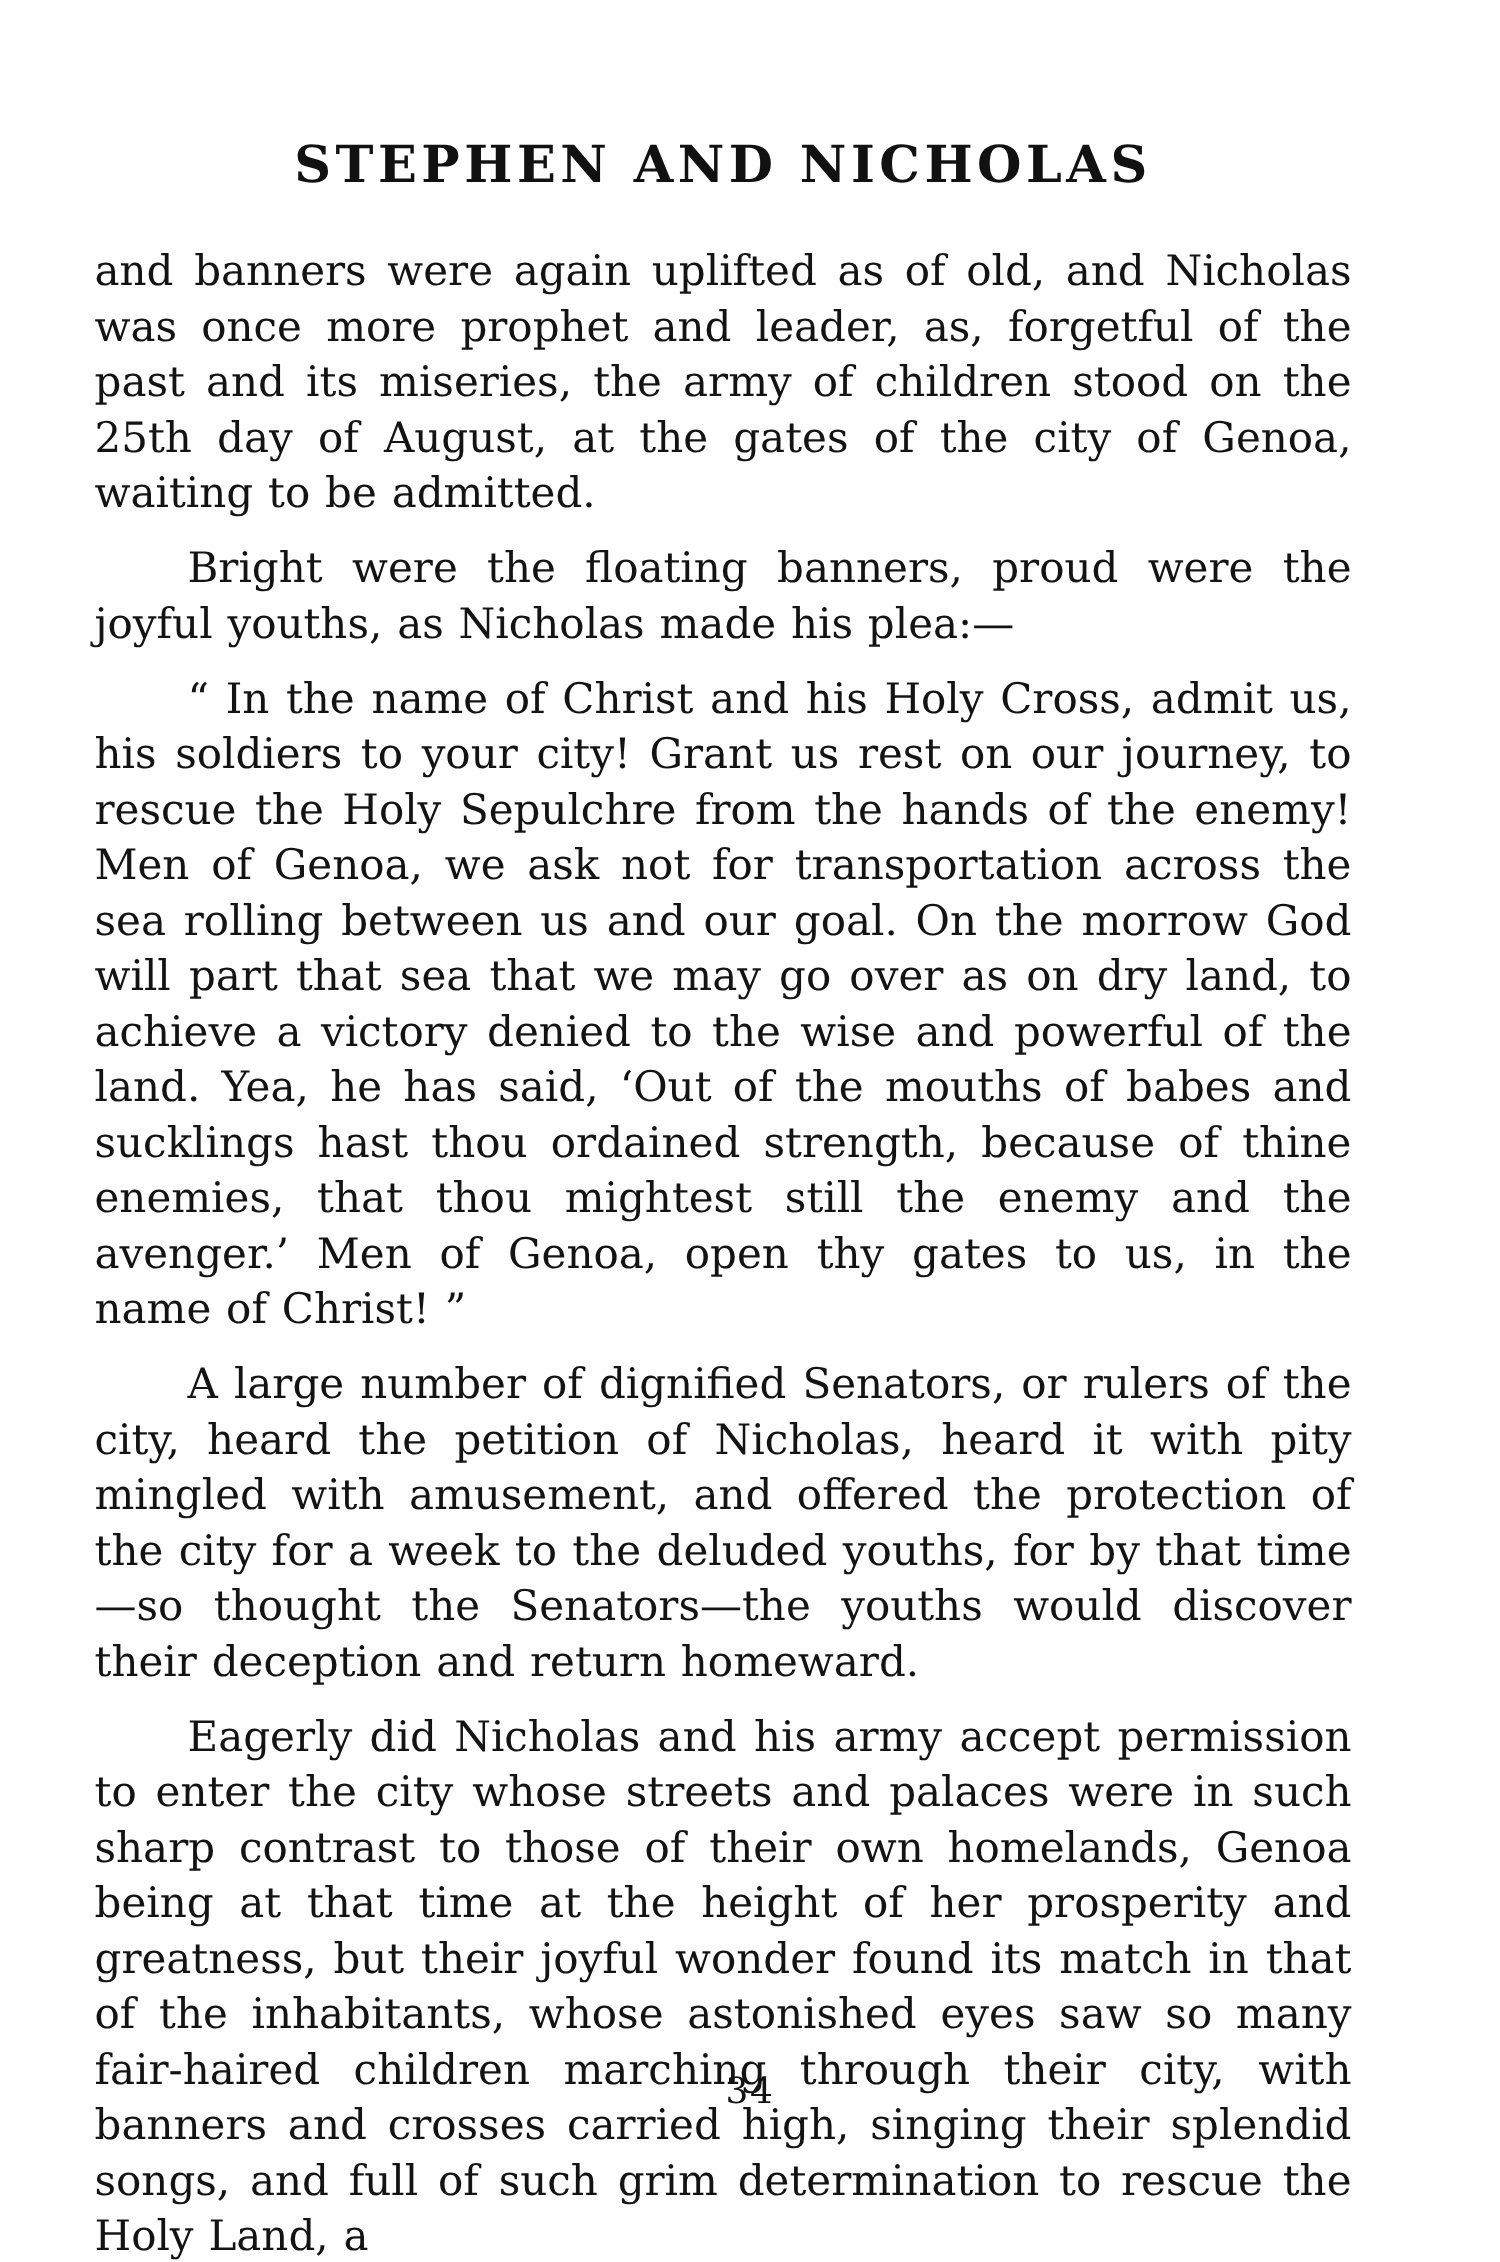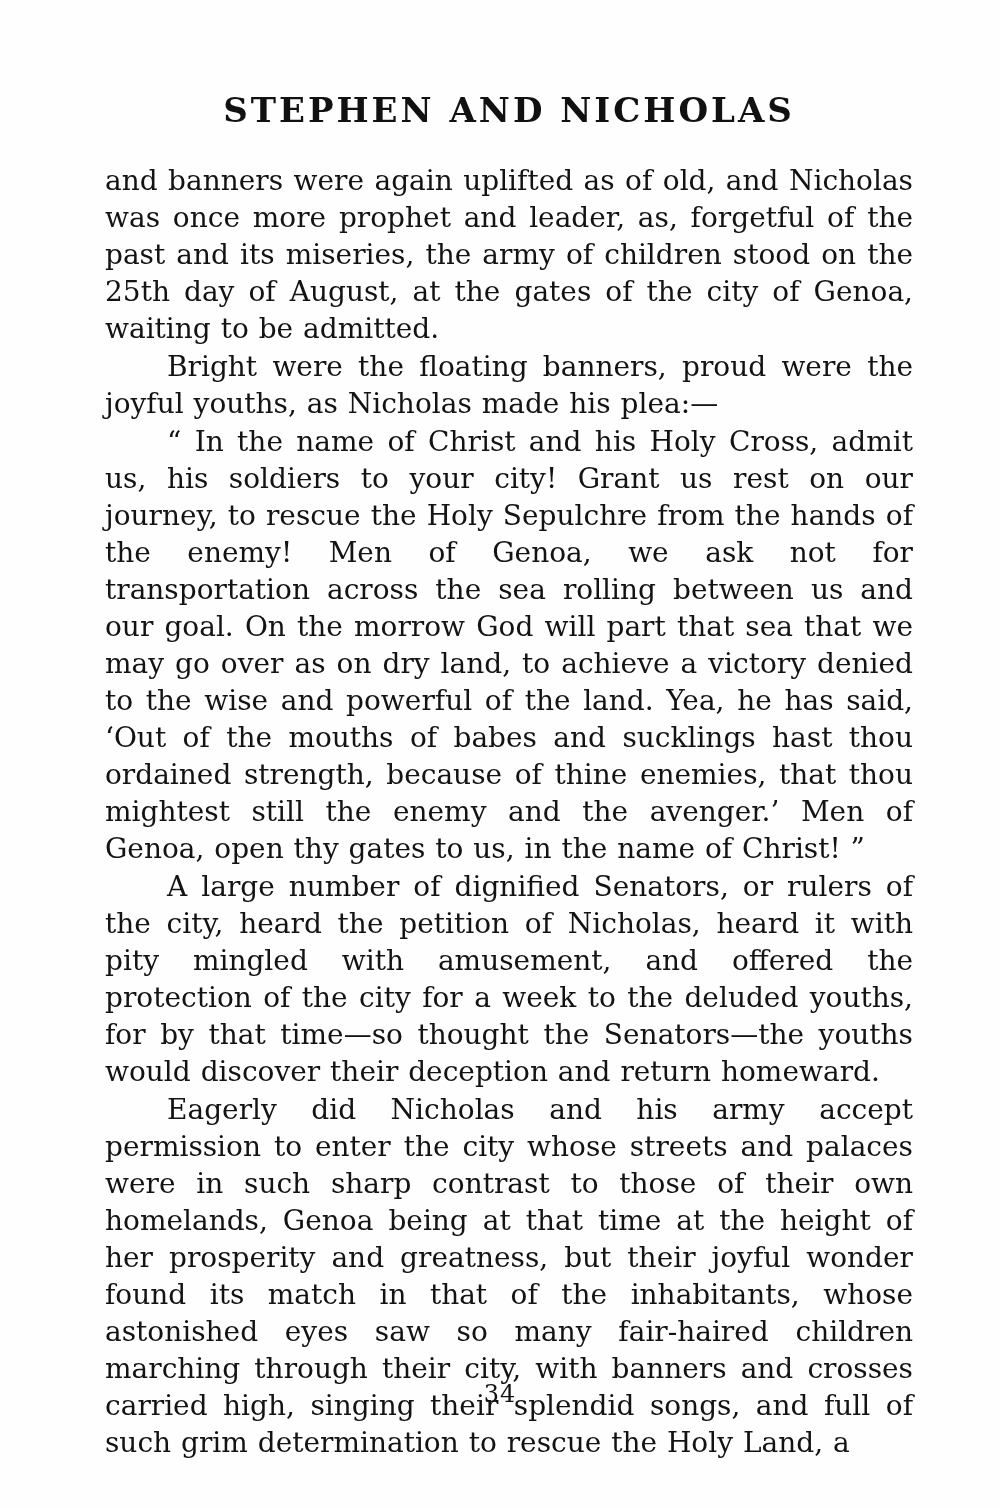--- a/index.html
+++ b/index.html
@@ -6,38 +6,38 @@
     margin: 0;
     padding: 0;
     background: #ffffff;
   }
   .page {
     position: relative;
     width: 1000px;
     height: 1508px;
     background: #fefefe;
     box-sizing: border-box;
-    padding: 90px 86px 0 104px;
+    padding: 90px 86px 0 50px;
     font-family: "DejaVu Serif", "Liberation Serif", serif;
     color: #131313;
     overflow: hidden;
   }
   .running-title {
     font-size: 34px;
     font-weight: 700;
     text-align: center;
     letter-spacing: 3px;
     margin: 0 0 32px 0;
     color: #111111;
   }
   .body-text p {
     font-size: 28px;
     line-height: 37px;
     text-align: justify;
-    margin: 1px;
+    margin: 13px;
     word-spacing: 1px;
   }
   .body-text p.indent {
     text-indent: 62px;
   }
   .page-number {
     position: absolute;
     left: 0;
     right: 0;
     top: 1380px;

